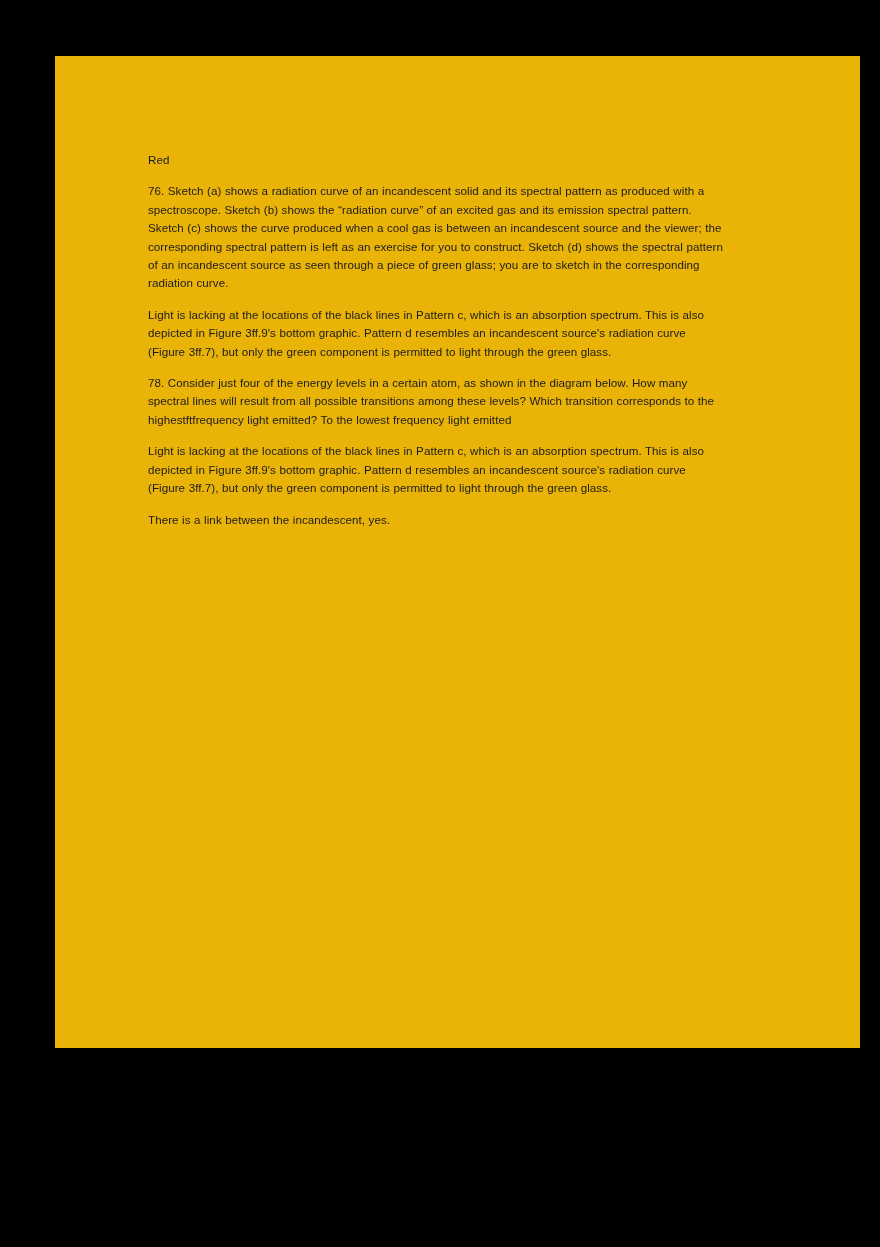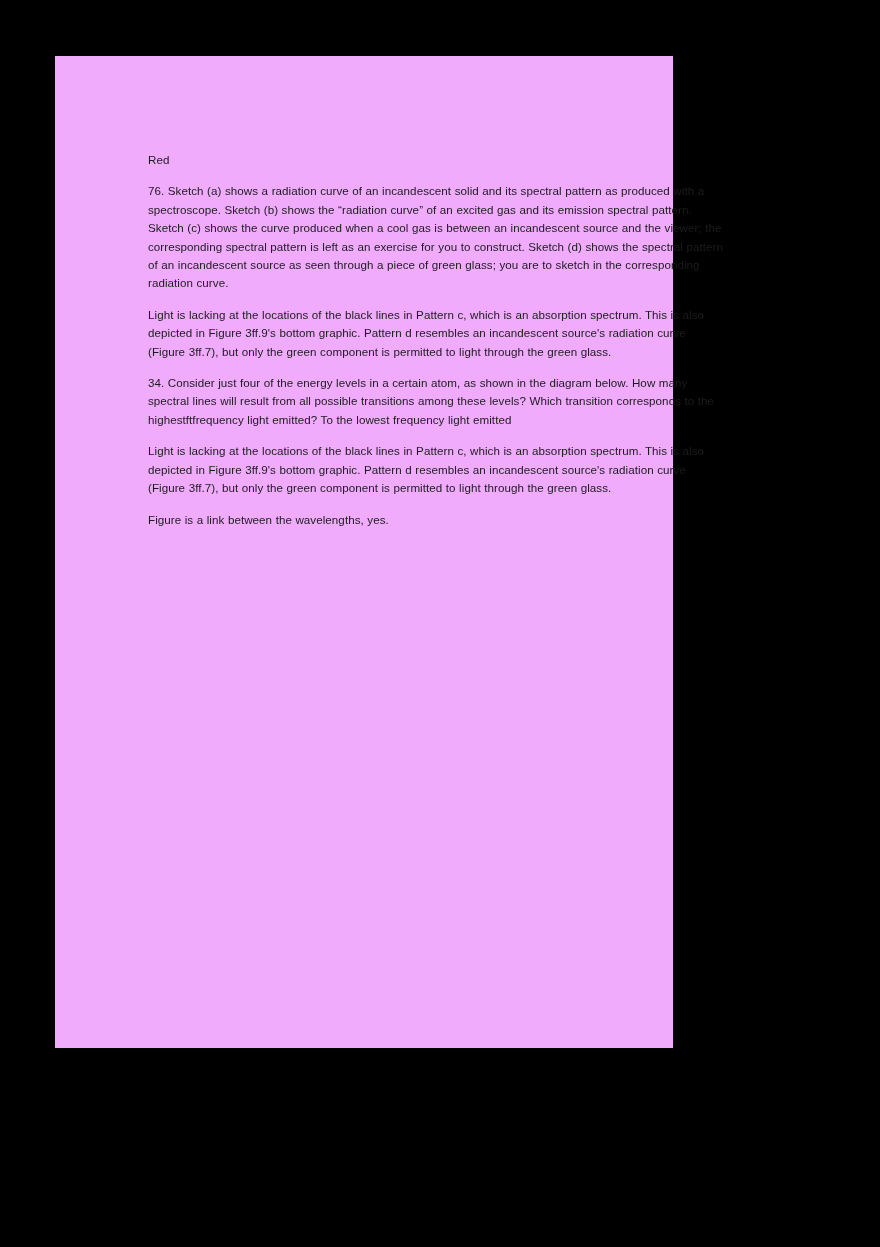--- a/index.html
+++ b/index.html
@@ -17,23 +17,23 @@
   #viewport {
     position: relative;
     width: 880px;
     height: 1247px;
     background: #000000;
   }
   #page {
     position: absolute;
     left: 55px;
     top: 56px;
-    width: 618px;
+    width: 805px;
     height: 992px;
-    background: #f0abfc;
+    background: #eab308;
   }
   #content {
     position: absolute;
     left: 93px;
     top: 95px;
     width: 580px;
   }
   .doc-heading {
     font-size: 11.6px;
     line-height: 18.4px;
@@ -60,24 +60,24 @@
 <div id="viewport">
   <div id="page">
     <div id="content">
 
       <p class="doc-heading">Red</p>
 
       <p class="doc-para">76. Sketch (a) shows a radiation curve of an incandescent solid and its spectral pattern as produced with a spectroscope. Sketch (b) shows the “radiation curve” of an excited gas and its emission spectral pattern. Sketch (c) shows the curve produced when a cool gas is between an incandescent source and the viewer; the corresponding spectral pattern is left as an exercise for you to construct. Sketch (d) shows the spectral pattern of an incandescent source as seen through a piece of green glass; you are to sketch in the corresponding radiation curve.</p>
 
       <p class="doc-para">Light is lacking at the locations of the black lines in Pattern c, which is an absorption spectrum. This is also depicted in Figure 3ff.9's bottom graphic. Pattern d resembles an incandescent source's radiation curve (Figure 3ff.7), but only the green component is permitted to light through the green glass.</p>
 
-      <p class="doc-para">34. Consider just four of the energy levels in a certain atom, as shown in the diagram below. How many spectral lines will result from all possible transitions among these levels? Which transition corresponds to the highestftfrequency light emitted? To the lowest frequency light emitted</p>
+      <p class="doc-para">78. Consider just four of the energy levels in a certain atom, as shown in the diagram below. How many spectral lines will result from all possible transitions among these levels? Which transition corresponds to the highestftfrequency light emitted? To the lowest frequency light emitted</p>
 
       <p class="doc-para">Light is lacking at the locations of the black lines in Pattern c, which is an absorption spectrum. This is also depicted in Figure 3ff.9's bottom graphic. Pattern d resembles an incandescent source's radiation curve (Figure 3ff.7), but only the green component is permitted to light through the green glass.</p>
 
 
-      <p class="doc-para">Figure is a link between the wavelengths, yes.</p>
+      <p class="doc-para">There is a link between the incandescent, yes.</p>
 
 
 
     </div>
   </div>
 </div>
 
 </body></html>

